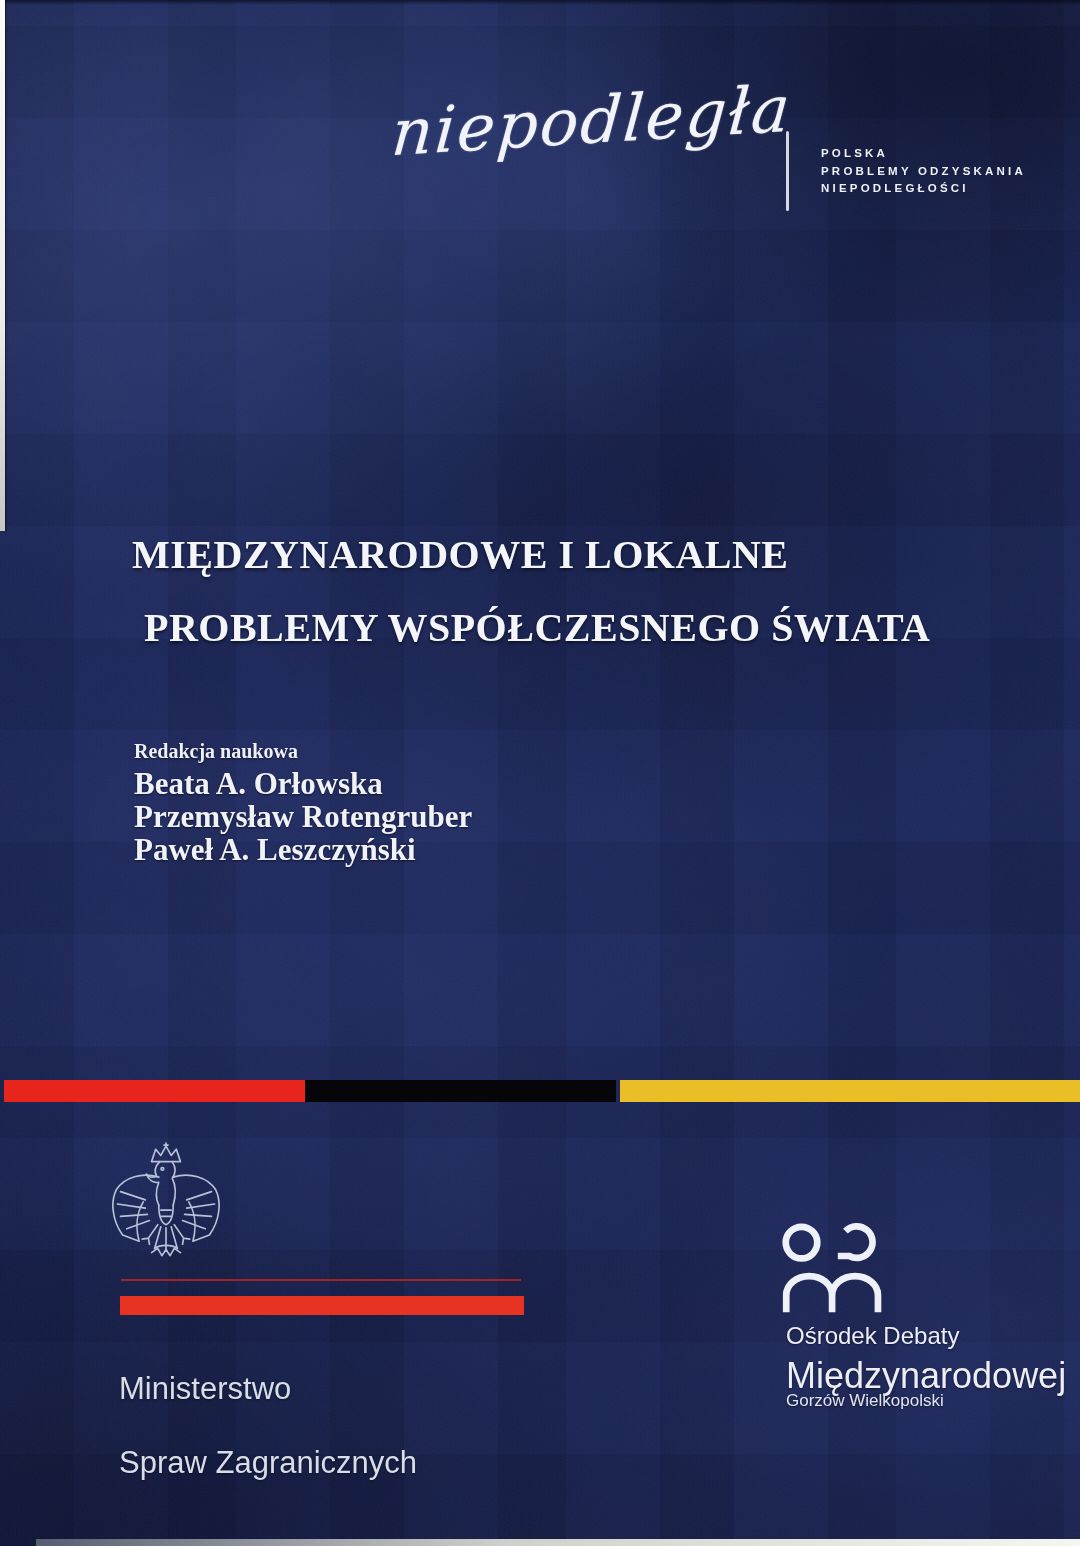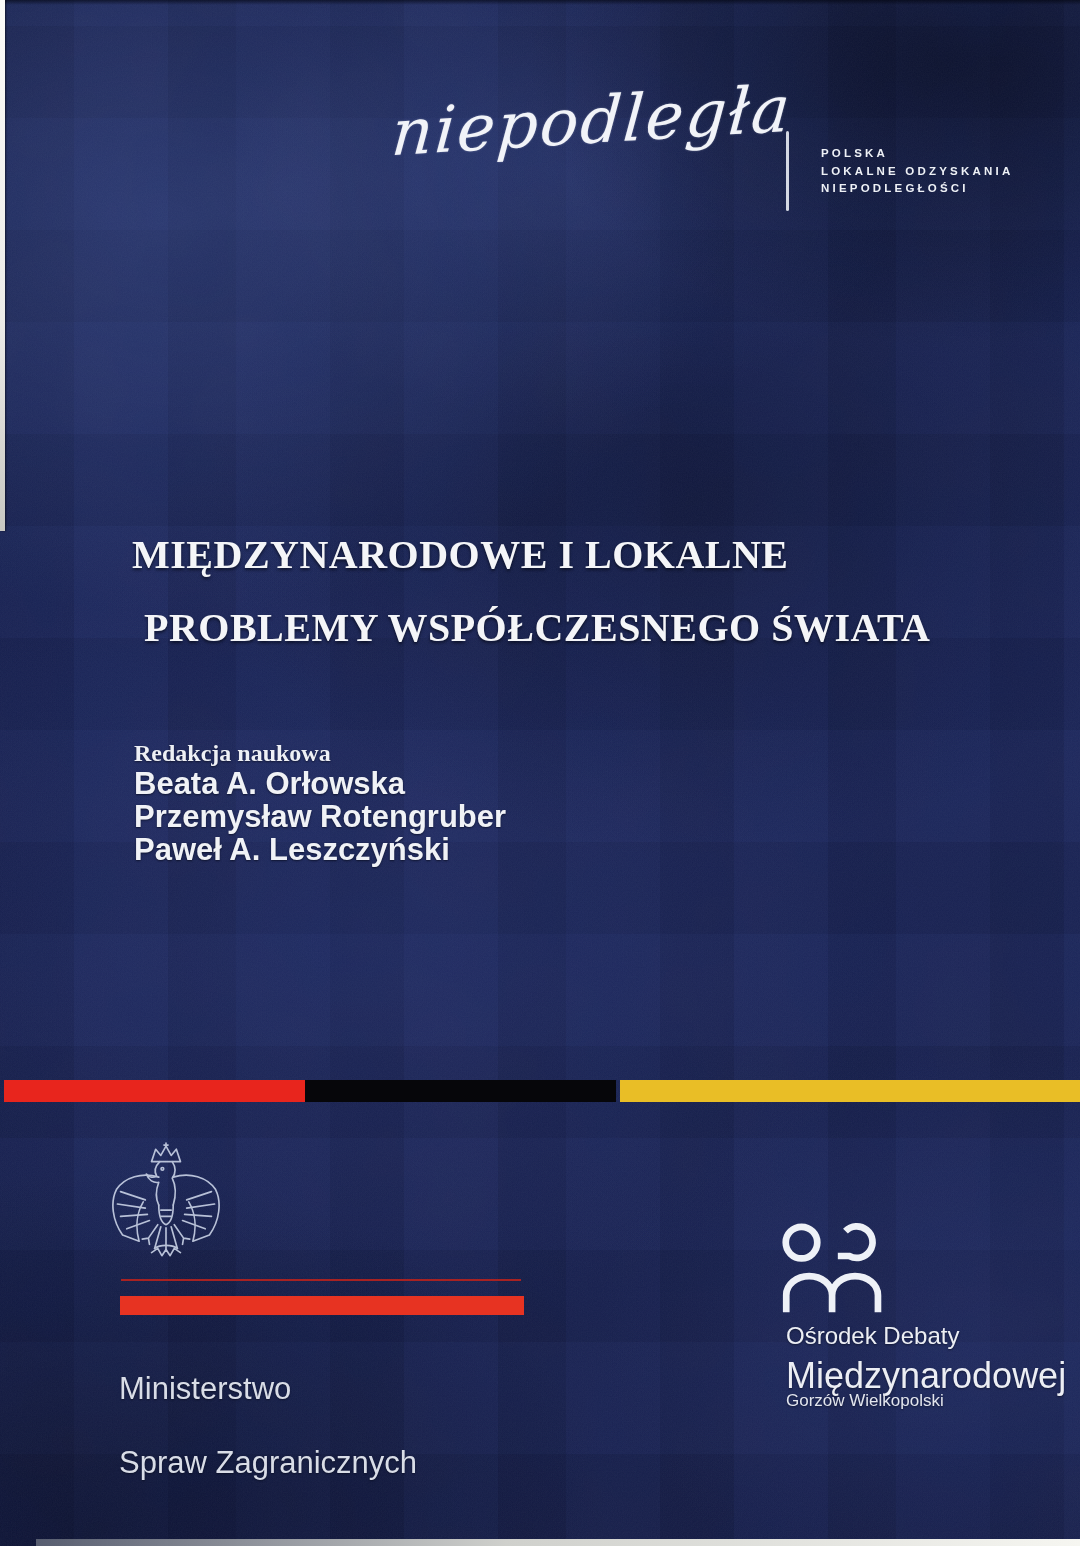--- a/index.html
+++ b/index.html
@@ -50,25 +50,25 @@
     letter-spacing:.5px;
     text-shadow:0 2px 3px rgba(4,7,20,.65);
   }
   .title-1{left:132px;top:531px;}
   .title-2{left:144px;top:604px;}
 
   
   .editors-label{
     left:134px;top:740px;
     font-family:"Liberation Serif","DejaVu Serif",serif;
-    font-weight:700;font-size:24px;color:#eef0f5;
+    font-weight:700;font-size:20px;color:#eef0f5;
     text-shadow:0 1px 2px rgba(4,7,20,.6);
   }
   .editor-name{
-    font-family:Liberation Sans, sans-serif;
+    font-family:Liberation Serif, serif;
     font-weight:700;font-size:31px;color:#f0f2f6;
     text-shadow:0 1px 2px rgba(4,7,20,.6);
   }
   .editor-1{left:134px;top:766px;}
   .editor-2{left:134px;top:799px;}
   .editor-3{left:134px;top:832px;}
 
   
   .band-seg{position:absolute;top:1080px;height:22px;}
   .band-red{left:4px;width:301px;background:#e8251d;}
@@ -124,21 +124,21 @@
       <feColorMatrix type="matrix" values="0 0 0 0 0.85  0 0 0 0 0.88  0 0 0 0 0.95  0 0 0 0.045 0"></feColorMatrix>
       </filter>
     <rect width="1080" height="1546" filter="url(#blotch)"></rect>
     <rect width="1080" height="1546" filter="url(#grain)"></rect>
   </svg>
 
   <div class="txt script-wordmark">niepodległa</div>
   <div class="brand-divider"></div>
   <div class="txt brand-caption">
     <div>POLSKA</div>
-    <div>LOKALNE ODZYSKANIA</div>
+    <div>PROBLEMY ODZYSKANIA</div>
     <div>NIEPODLEGŁOŚCI</div>
   </div>
 
   <div class="txt title-line title-1">MIĘDZYNARODOWE I LOKALNE</div>
   <div class="txt title-line title-2">PROBLEMY WSPÓŁCZESNEGO ŚWIATA</div>
 
   <div class="txt editors-label">Redakcja naukowa</div>
   <div class="txt editor-name editor-1">Beata A. Orłowska</div>
   <div class="txt editor-name editor-3">Paweł A. Leszczyński</div>
   <div class="txt editor-name editor-2">Przemysław Rotengruber</div>

